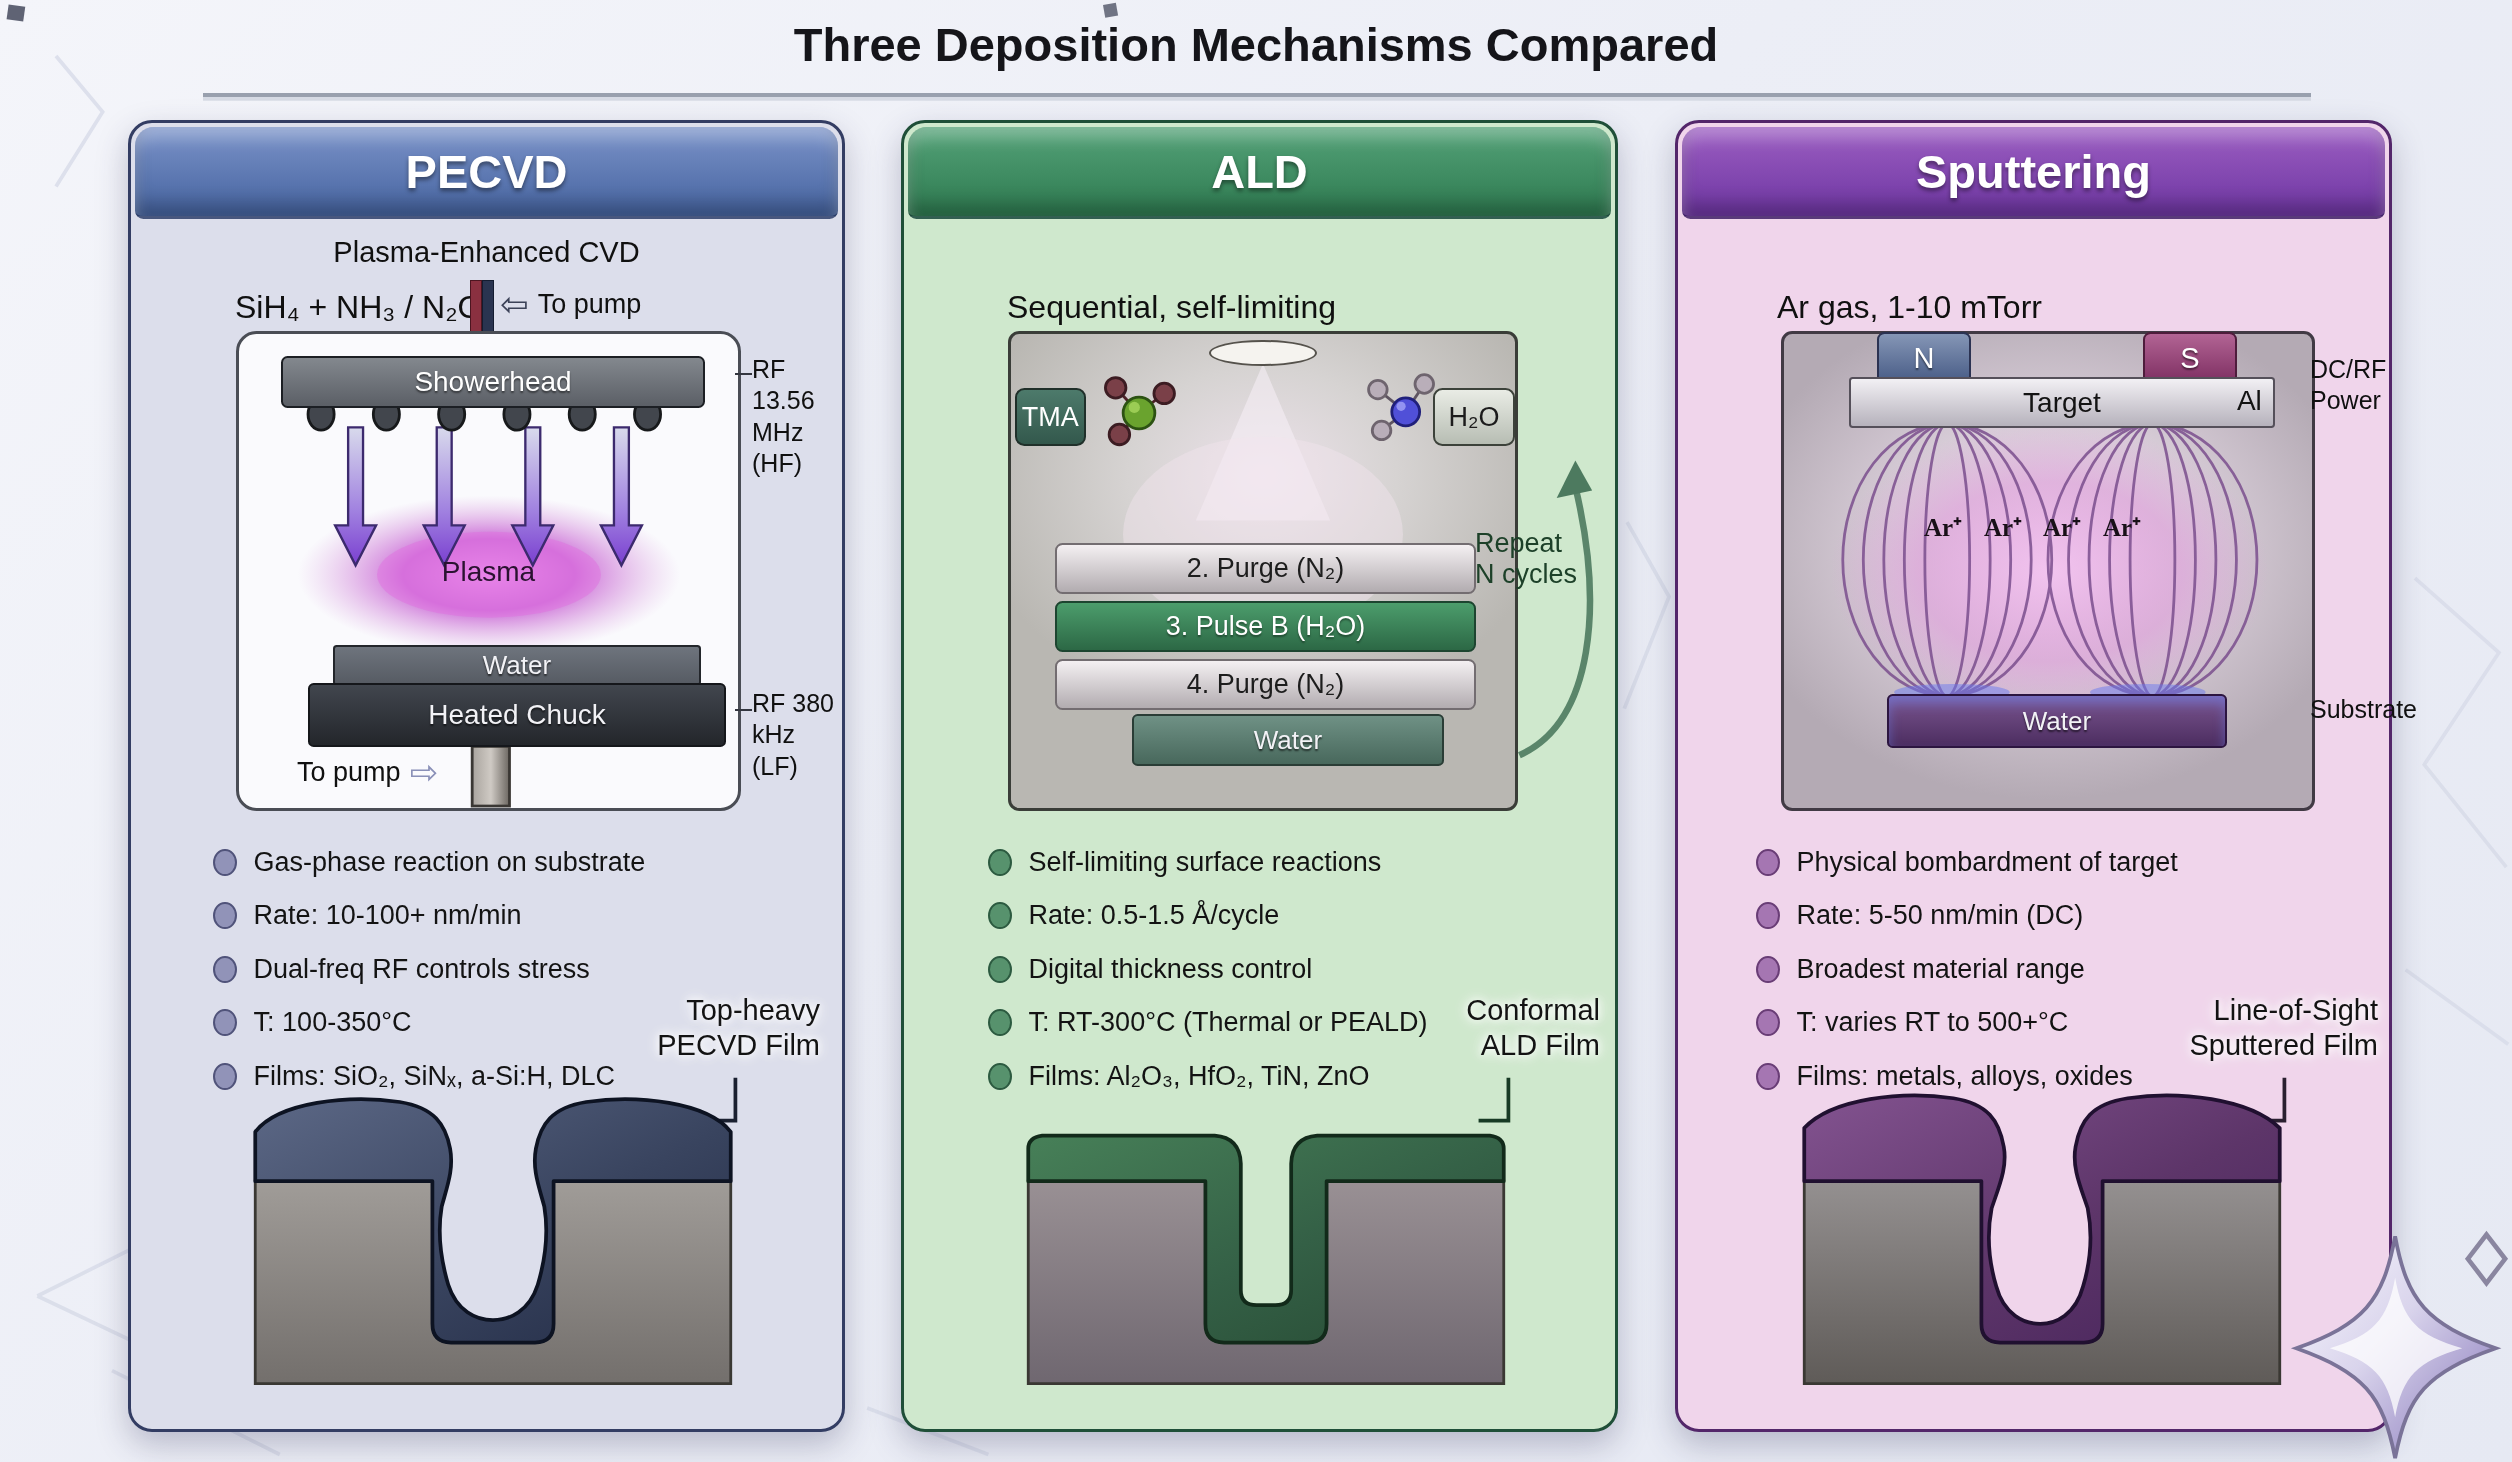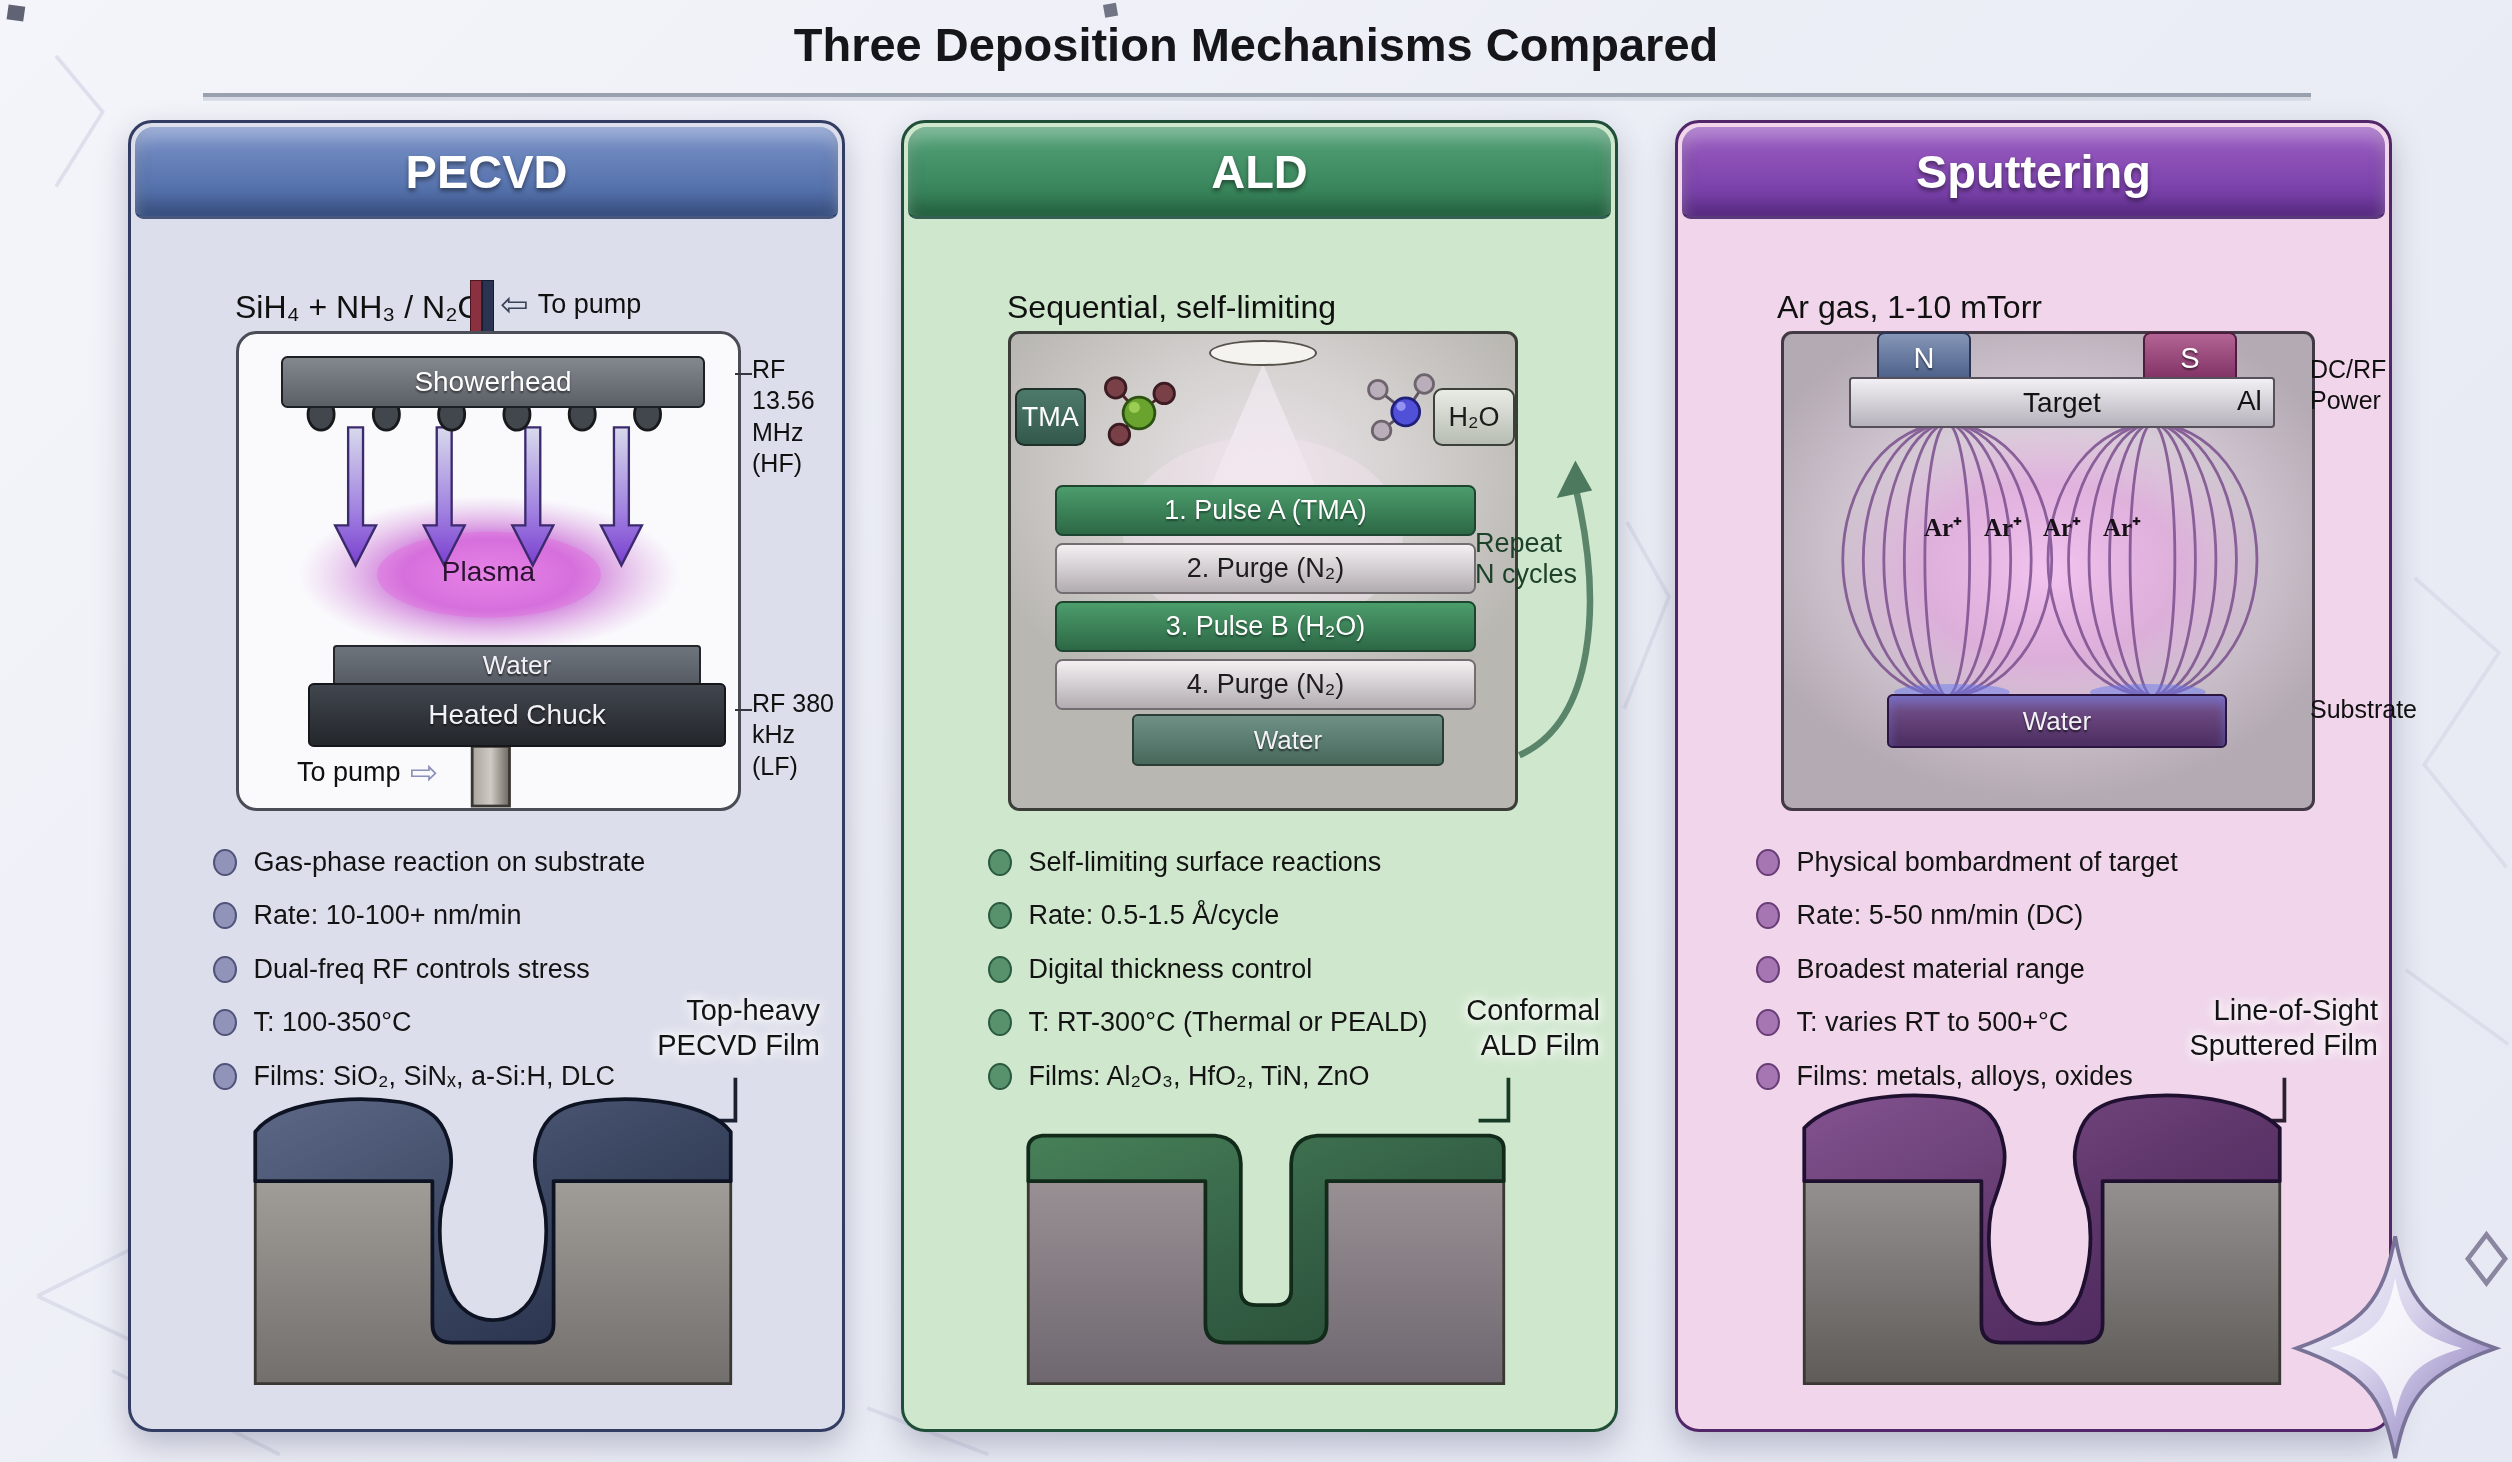--- a/index.html
+++ b/index.html
@@ -101,20 +101,21 @@
   </g>
   <rect x="8" y="6" width="18" height="16" fill="#3a3f52" opacity=".8" transform="rotate(8 17 14)"></rect>
   <rect x="1184" y="4" width="14" height="14" fill="#3a3f52" opacity=".7" transform="rotate(-10 1191 11)"></rect>
 </svg>
 
 <div class="abs" id="page-title">Three Deposition Mechanisms Compared</div>
 <div class="abs" id="title-rule"></div>
 
 <div class="panel" id="panel-pecvd">
   <div class="phead">PECVD</div>
+  <div class="psub">Plasma-Enhanced CVD</div>
 
   <div class="mode-label" style="left:104px;">SiH₄ + NH₃ / N₂O</div>
   <div class="pump-row" style="left:369px;top:161px;">
     <span class="arrow-glyph">⇦</span>
     <span>To pump</span>
   </div>
 
   <div class="inlet-pipe" style="left:339px;background:#8a3040;border:1.9px solid #4c1520;"></div>
   <div class="inlet-pipe" style="left:351px;background:#2a3450;border:1.9px solid #141c30;"></div>
 
@@ -250,21 +251,20 @@
             <line x1="46" y1="44" x2="66" y2="14"></line>
             <line x1="46" y1="44" x2="20" y2="64"></line>
       </g>
       <circle cx="16" cy="20" r="10" fill="#b9aeb9" stroke="#6e646e" stroke-width="3"></circle>
       <circle cx="66" cy="14" r="10" fill="#b9aeb9" stroke="#6e646e" stroke-width="3"></circle>
       <circle cx="20" cy="64" r="10" fill="#b9aeb9" stroke="#6e646e" stroke-width="3"></circle>
       <circle cx="46" cy="44" r="15" fill="#5050d8" stroke="#20207a" stroke-width="3"></circle>
       <circle cx="41" cy="38" r="5" fill="#9a9af4" opacity="0.9"></circle>
     </svg>
     <div class="chip" id="chip-h2o">H₂O</div>
-    <div class="step green" style="top:151px">1. Pulse A (TMA)</div>
     <div class="step silver" style="top:209px">2. Purge (N₂)</div>
     <div class="step green" style="top:267px">3. Pulse B (H₂O)</div>
     <div class="step silver" style="top:325px">4. Purge (N₂)</div>
     <div class="wafer-bar" id="ald-wafer">Water</div>
   </div>
 
   <svg class="abs" style="left:604px;top:332px" width="103" height="317" viewBox="0 0 110 340">
     <path d="M12,322 C92,286 102,160 72,34" fill="none" stroke="#4d7a5f" stroke-width="7" opacity="0.9"></path>
     <polygon points="72,6 52,46 90,38" fill="#4d7a5f"></polygon>
   </svg>

